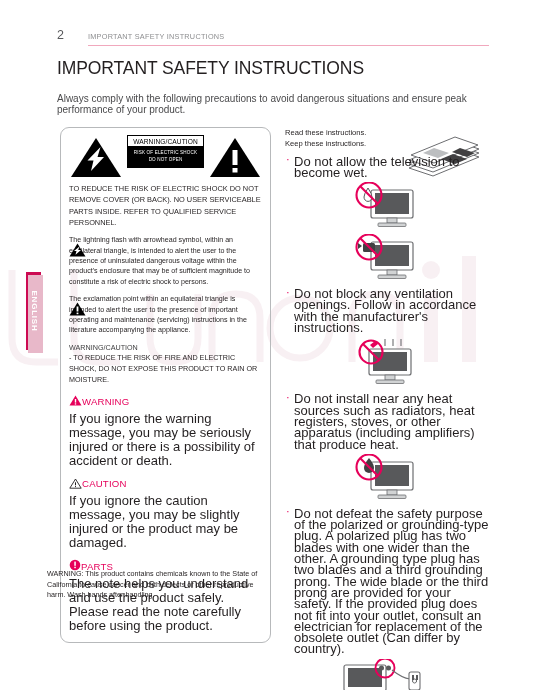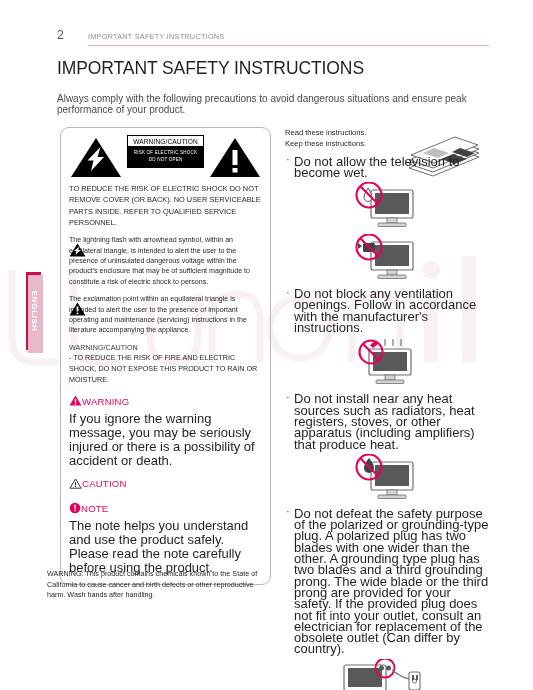--- a/index.html
+++ b/index.html
@@ -261,30 +261,31 @@
       <div class="alert-head">
         <span>
           <svg width="13" height="11" viewBox="0 0 13 11">
             <polygon points="6.5,1 12.2,10.2 0.8,10.2" fill="none" stroke="#231f20" stroke-width="0.9"></polygon>
             <rect x="6" y="4.3" width="1" height="3" fill="#231f20"></rect>
             <rect x="6" y="8.1" width="1" height="1" fill="#231f20"></rect>
           </svg>
         </span>
         <span class="lbl">CAUTION</span>
       </div>
+      <div class="alert-body">If you ignore the caution message, you may be slightly injured or the product may be damaged.</div>
 
       <div class="alert-head">
         <span>
           <svg width="12" height="12" viewBox="0 0 12 12">
             <circle cx="6" cy="6" r="5.3" fill="#e6005a"></circle>
             <rect x="5.3" y="2.6" width="1.5" height="4.2" fill="#fff"></rect>
             <rect x="5.3" y="7.7" width="1.5" height="1.5" fill="#fff"></rect>
           </svg>
         </span>
-        <span class="lbl">NOTE</span>
+        <span class="lbl">PARTS</span>
       </div>
       <div class="alert-body">The note helps you understand and use the product safely. Please read the note carefully before using the product.</div>
 
     </div>
   </div>
 
   <div class="prop65">WARNING: This product contains chemicals known to the State of California to cause cancer and birth defects or other reproductive harm.  Wash hands after handling.</div>
 
   <div class="col-right">
 

